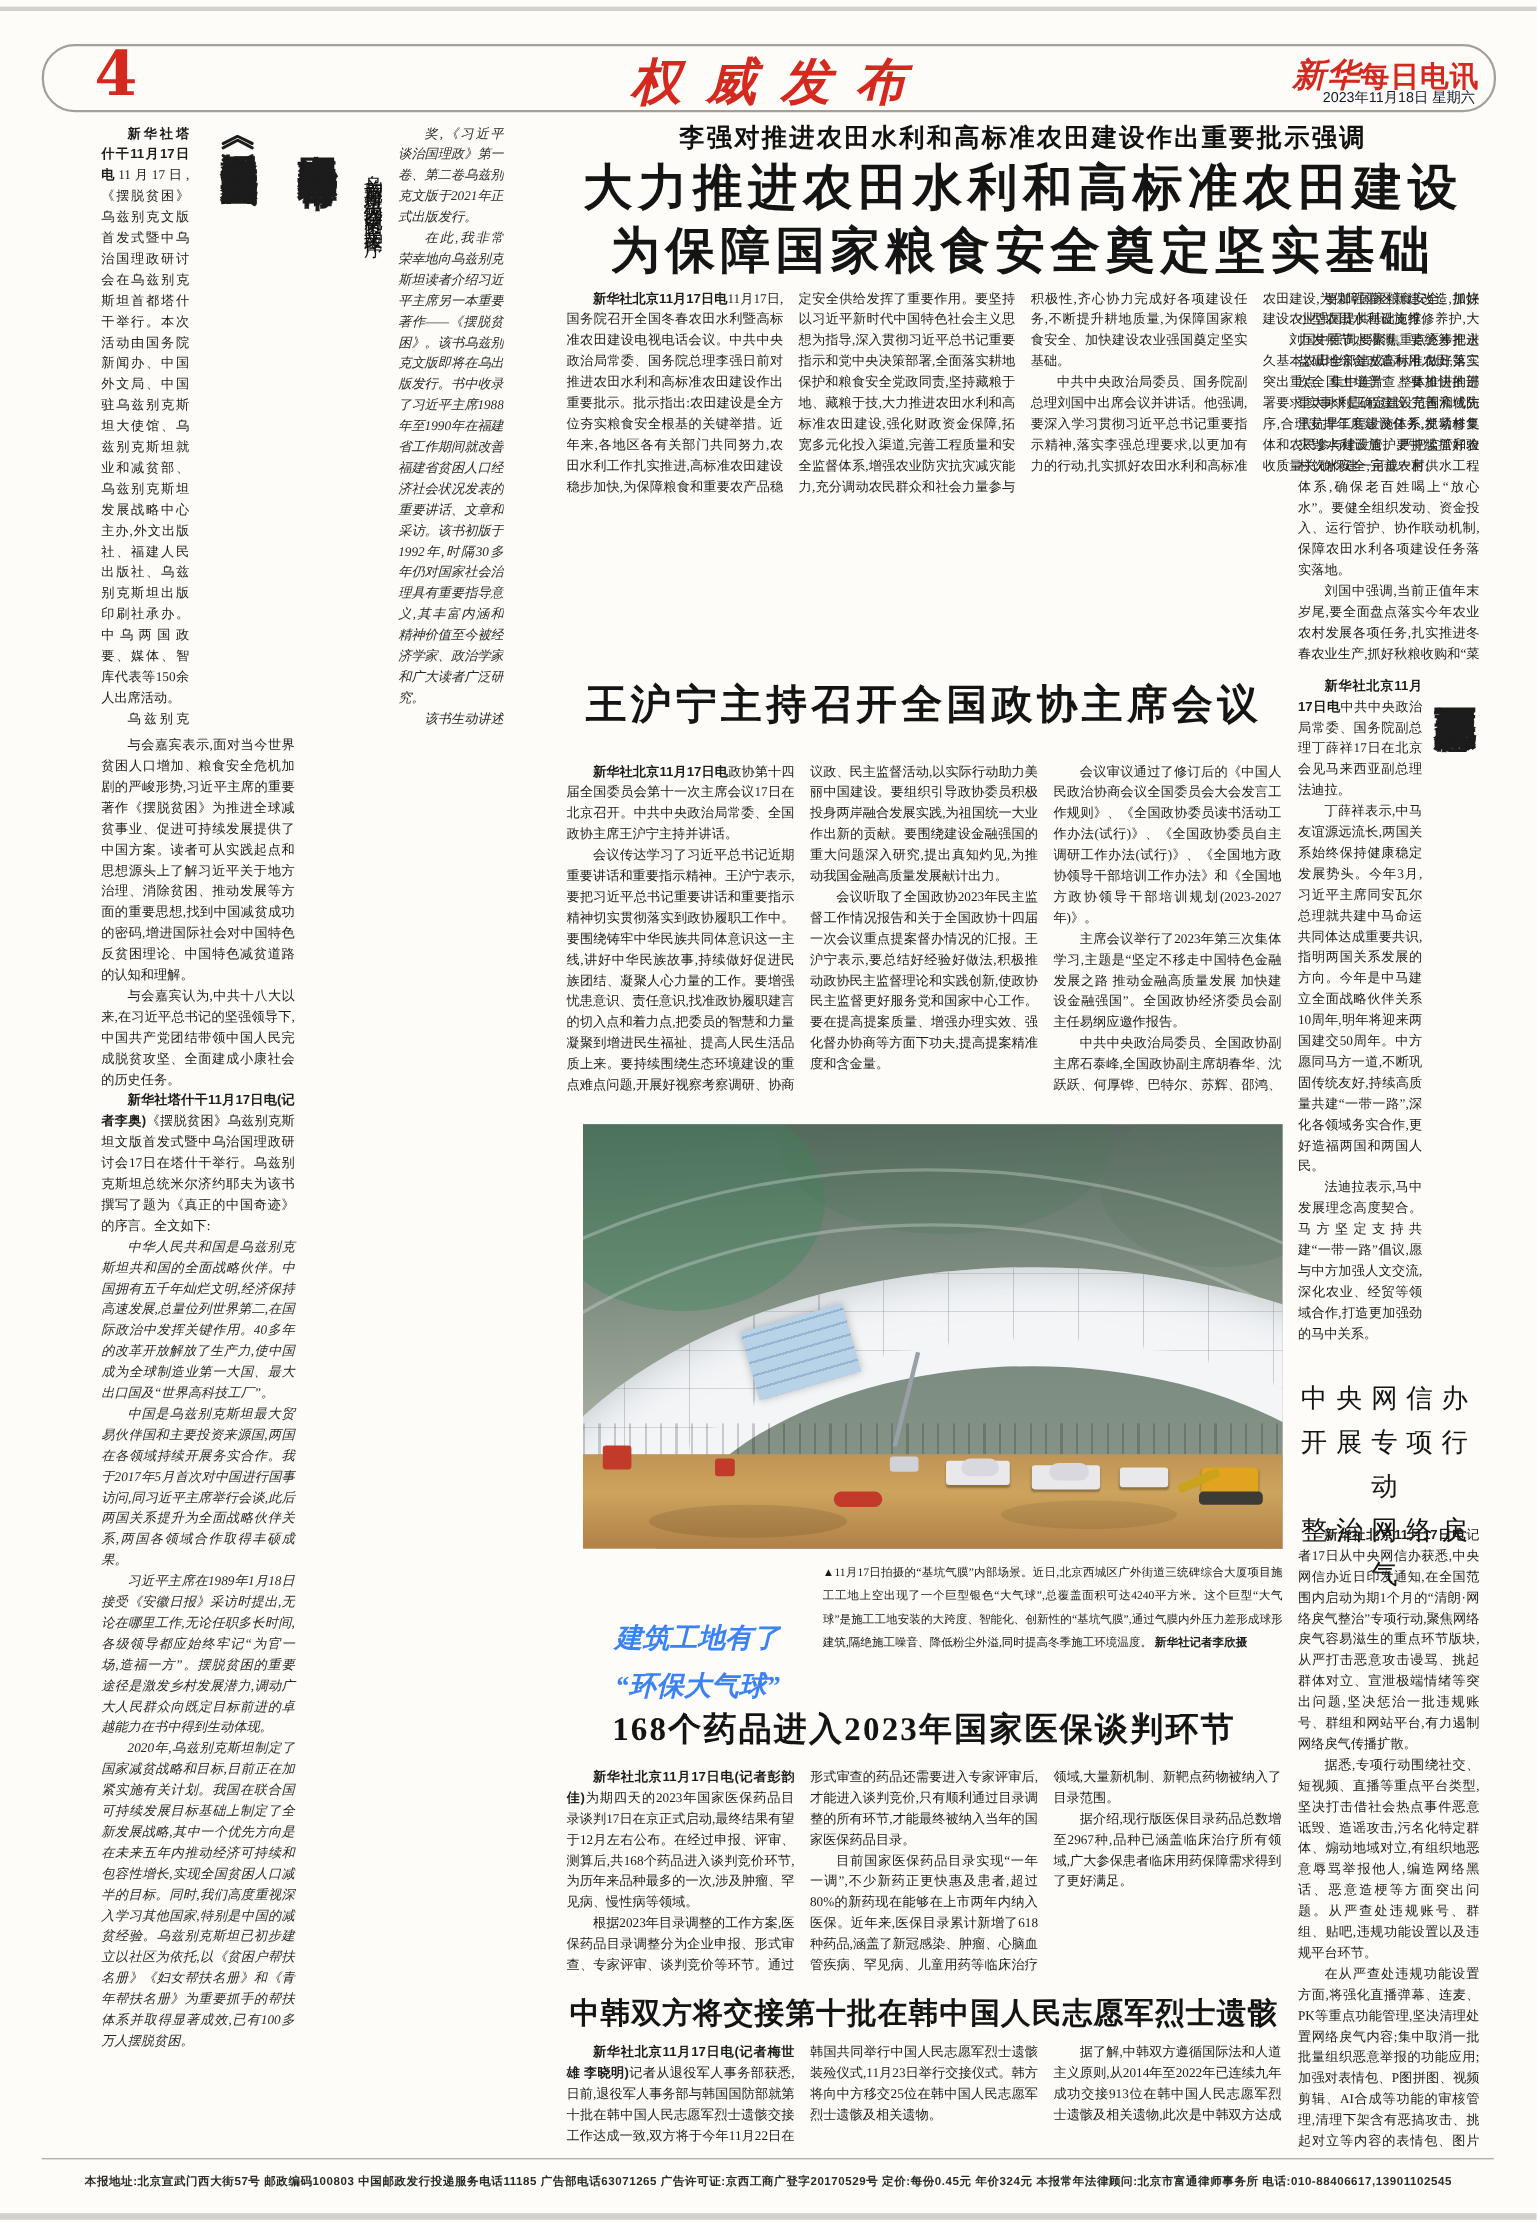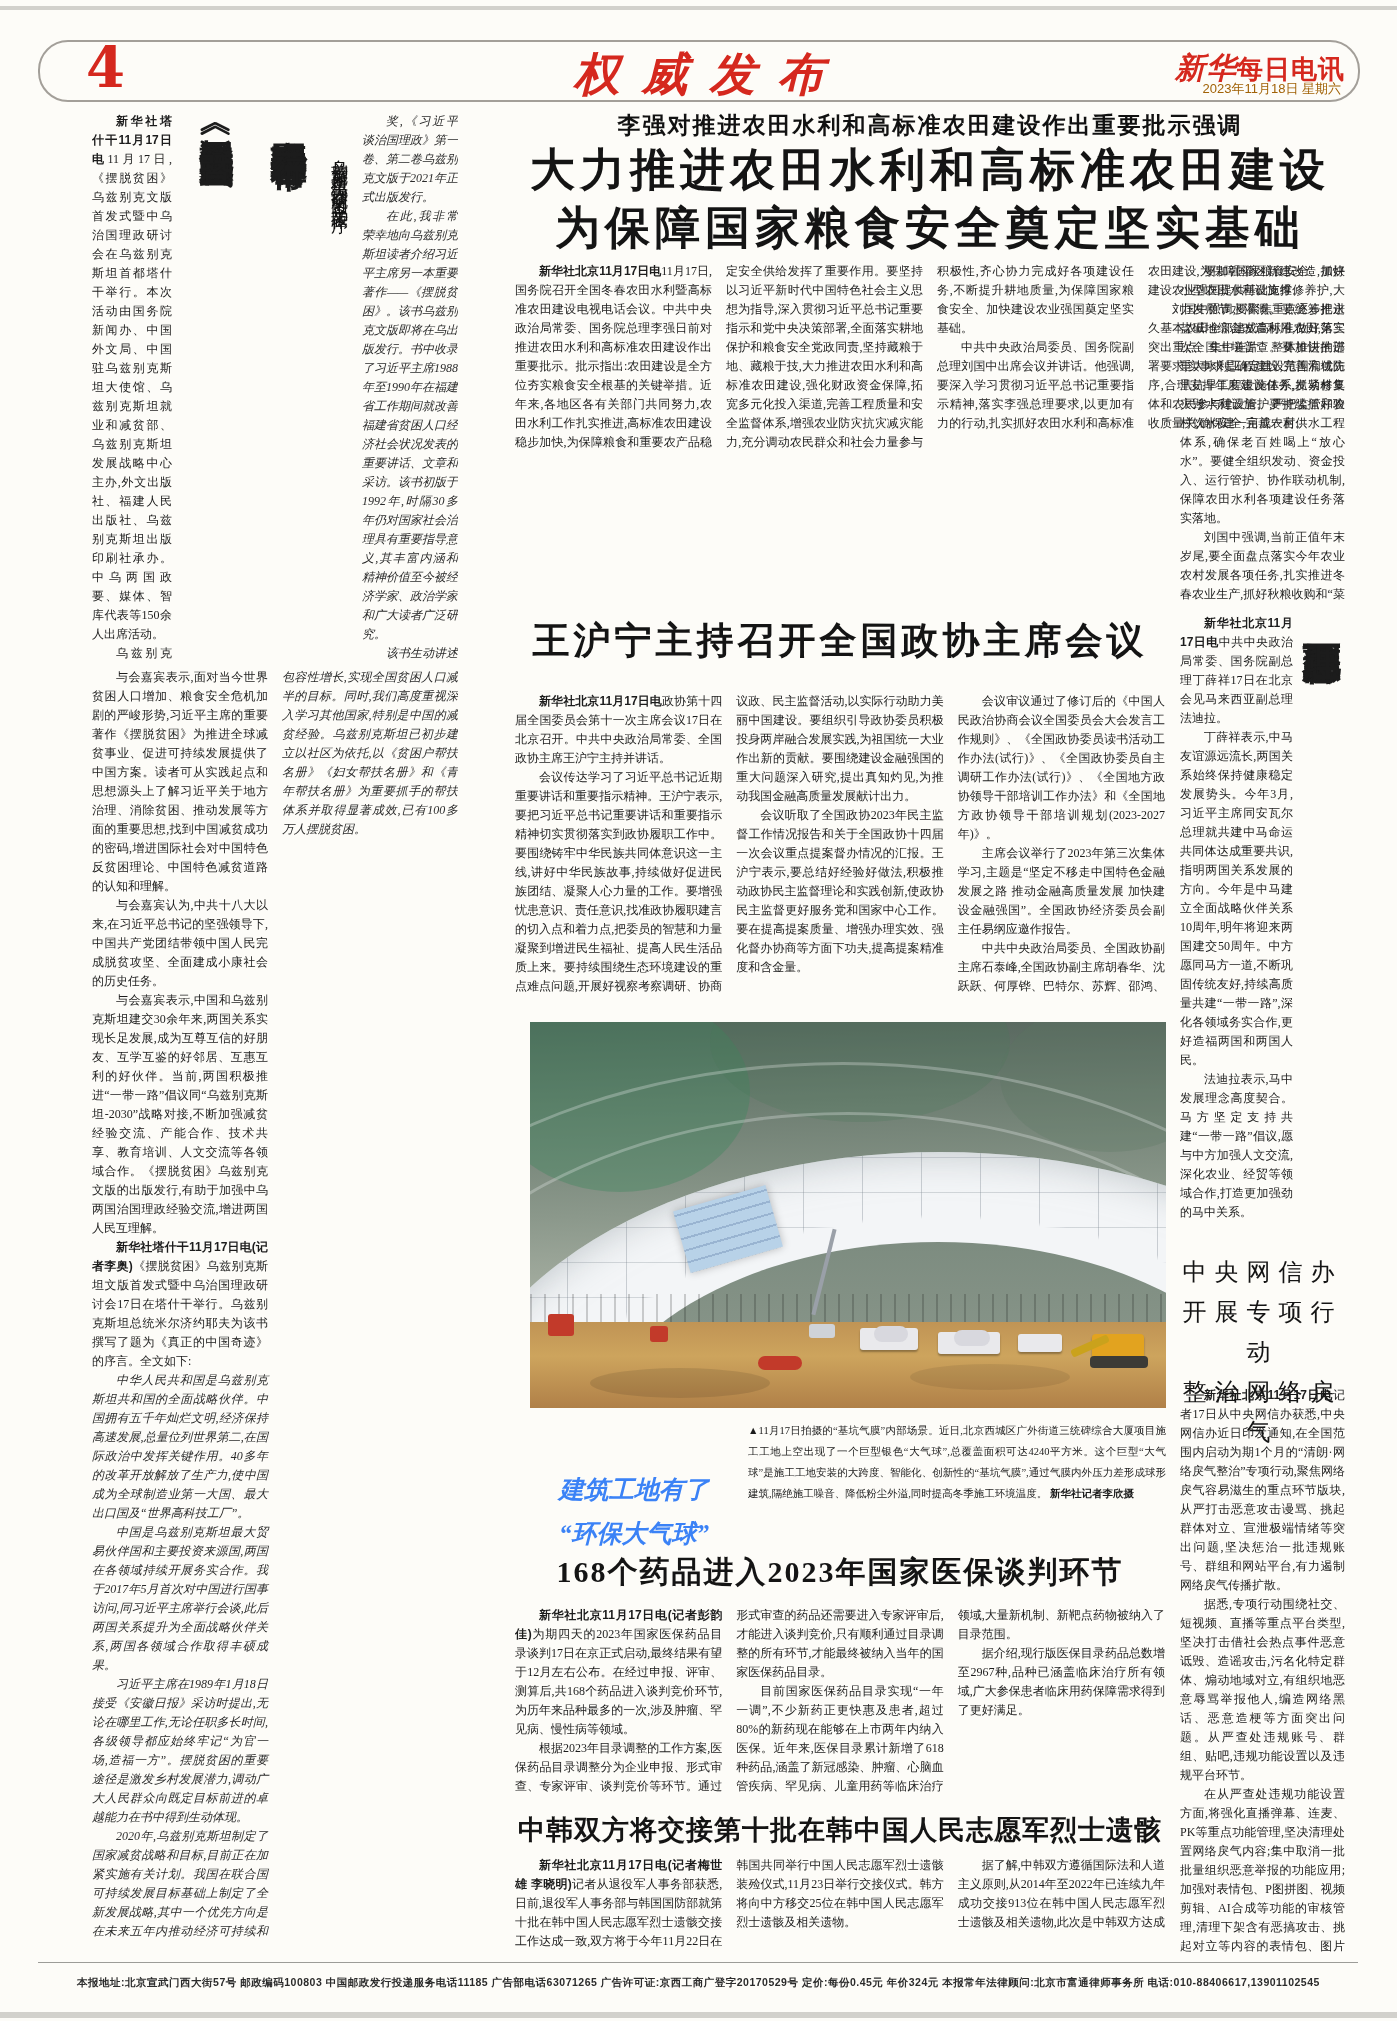--- a/index.html
+++ b/index.html
@@ -8,21 +8,21 @@
   .abs{position:absolute;}
   .edge-strip{left:0;width:1397px;height:4px;background:#d2d1cc;}
   
   .hdr-box{left:38px;top:40px;width:1318px;height:58px;border:2px solid #a39f99;border-radius:30px;}
   .page-no{left:86px;top:34px;font-size:56px;font-weight:bold;color:#d5281e;font-family:"DejaVu Serif",serif;}
   .section-title{left:0;top:44px;width:1397px;text-align:center;font-size:46px;font-weight:bold;
        font-style:italic;color:#d5281e;letter-spacing:22px;text-indent:22px;}
   .masthead{right:52px;top:48px;text-align:right;color:#d5281e;white-space:nowrap;}
   .masthead .mh1{font-size:30px;font-weight:bold;font-style:italic;letter-spacing:1px;}
   .masthead .mh2{font-size:26px;font-weight:bold;letter-spacing:1px;}
-  .hdr-date{right:56px;top:80px;font-size:13px;color:#a16207;font-family:"Liberation Sans",sans-serif;}
+  .hdr-date{right:56px;top:80px;font-size:13px;color:#0f172a;font-family:"Liberation Sans",sans-serif;}
   
   .body-txt{font-size:12px;line-height:19px;text-align:justify;overflow:hidden;column-fill:auto;}
   .body-txt p{margin:0;text-indent:2em;}
   .body-txt p .lead{font-family:"Liberation Sans",sans-serif;font-weight:bold;}
   .cols-2{column-count:2;column-gap:14px;}
   .cols-3{column-count:3;column-gap:14px;}
   .cols-4{column-count:4;column-gap:14px;}
   .kai{font-style:italic;color:#2a2a2a;}
   
   .vtitle-wrap{writing-mode:vertical-rl;}
@@ -108,21 +108,20 @@
 
 <div class="abs body-txt" style="left:362px;top:112px;width:96px;height:548px">
     <p class="kai"><b class="lead"></b><span>奖,《习近平谈治国理政》第一卷、第二卷乌兹别克文版于2021年正式出版发行。</span></p>
     <p class="kai"><b class="lead"></b><span>在此,我非常荣幸地向乌兹别克斯坦读者介绍习近平主席另一本重要著作——《摆脱贫困》。该书乌兹别克文版即将在乌出版发行。书中收录了习近平主席1988年至1990年在福建省工作期间就改善福建省贫困人口经济社会状况发表的重要讲话、文章和采访。该书初版于1992年,时隔30多年仍对国家社会治理具有重要指导意义,其丰富内涵和精神价值至今被经济学家、政治学家和广大读者广泛研究。</span></p>
     <p class="kai"><b class="lead"></b><span>该书生动讲述了中国走过的充满艰辛的扶贫之路,习近平主席认为,摆脱贫困不仅需要广大人民群众发扬艰苦奋斗精神,进行长期不懈的努力,更需要领导者制定正确的路线方针,坚持廉洁奉公。</span></p>
   </div>
 
 <div class="abs body-txt cols-2" style="left:92px;top:668px;width:366px;height:1288px">
     <p><b class="lead"></b><span>与会嘉宾表示,面对当今世界贫困人口增加、粮食安全危机加剧的严峻形势,习近平主席的重要著作《摆脱贫困》为推进全球减贫事业、促进可持续发展提供了中国方案。读者可从实践起点和思想源头上了解习近平关于地方治理、消除贫困、推动发展等方面的重要思想,找到中国减贫成功的密码,增进国际社会对中国特色反贫困理论、中国特色减贫道路的认知和理解。</span></p>
     <p><b class="lead"></b><span>与会嘉宾认为,中共十八大以来,在习近平总书记的坚强领导下,中国共产党团结带领中国人民完成脱贫攻坚、全面建成小康社会的历史任务。</span></p>
-    <p><b class="lead"></b><span>与会嘉宾表示,中国和乌兹别克斯坦建交30余年来,两国关系实现长足发展,成为互尊互信的好朋友、互学互鉴的好邻居、互惠互利的好伙伴。当前,两国积极推进“一带一路”倡议同“乌兹别克斯坦-2030”战略对接,不断加强减贫经验交流、产能合作、技术共享、教育培训、人文交流等各领域合作。《摆脱贫困》乌兹别克文版的出版发行,有助于加强中乌两国治国理政经验交流,增进两国人民互理解。</span></p>
     <p><b class="lead">新华社塔什干11月17日电(记者李奥)</b><span>《摆脱贫困》乌兹别克斯坦文版首发式暨中乌治国理政研讨会17日在塔什干举行。乌兹别克斯坦总统米尔济约耶夫为该书撰写了题为《真正的中国奇迹》的序言。全文如下:</span></p>
     <p class="kai"><b class="lead"></b><span>中华人民共和国是乌兹别克斯坦共和国的全面战略伙伴。中国拥有五千年灿烂文明,经济保持高速发展,总量位列世界第二,在国际政治中发挥关键作用。40多年的改革开放解放了生产力,使中国成为全球制造业第一大国、最大出口国及“世界高科技工厂”。</span></p>
     <p class="kai"><b class="lead"></b><span>中国是乌兹别克斯坦最大贸易伙伴国和主要投资来源国,两国在各领域持续开展务实合作。我于2017年5月首次对中国进行国事访问,同习近平主席举行会谈,此后两国关系提升为全面战略伙伴关系,两国各领域合作取得丰硕成果。</span></p>
     <p class="kai"><b class="lead"></b><span>习近平主席在1989年1月18日接受《安徽日报》采访时提出,无论在哪里工作,无论任职多长时间,各级领导都应始终牢记“为官一场,造福一方”。摆脱贫困的重要途径是激发乡村发展潜力,调动广大人民群众向既定目标前进的卓越能力在书中得到生动体现。</span></p>
     <p class="kai"><b class="lead"></b><span>2020年,乌兹别克斯坦制定了国家减贫战略和目标,目前正在加紧实施有关计划。我国在联合国可持续发展目标基础上制定了全新发展战略,其中一个优先方向是在未来五年内推动经济可持续和包容性增长,实现全国贫困人口减半的目标。同时,我们高度重视深入学习其他国家,特别是中国的减贫经验。乌兹别克斯坦已初步建立以社区为依托,以《贫困户帮扶名册》《妇女帮扶名册》和《青年帮扶名册》为重要抓手的帮扶体系并取得显著成效,已有100多万人摆脱贫困。</span></p>
   </div>
 
 <div class="abs kicker" style="left:515px;top:110px;width:830px">李强对推进农田水利和高标准农田建设作出重要批示强调</div>
 <div class="abs h1line" style="left:515px;top:140px;width:830px">大力推进农田水利和高标准农田建设</div>
 <div class="abs h1line" style="left:515px;top:198px;width:830px">为保障国家粮食安全奠定坚实基础</div>

